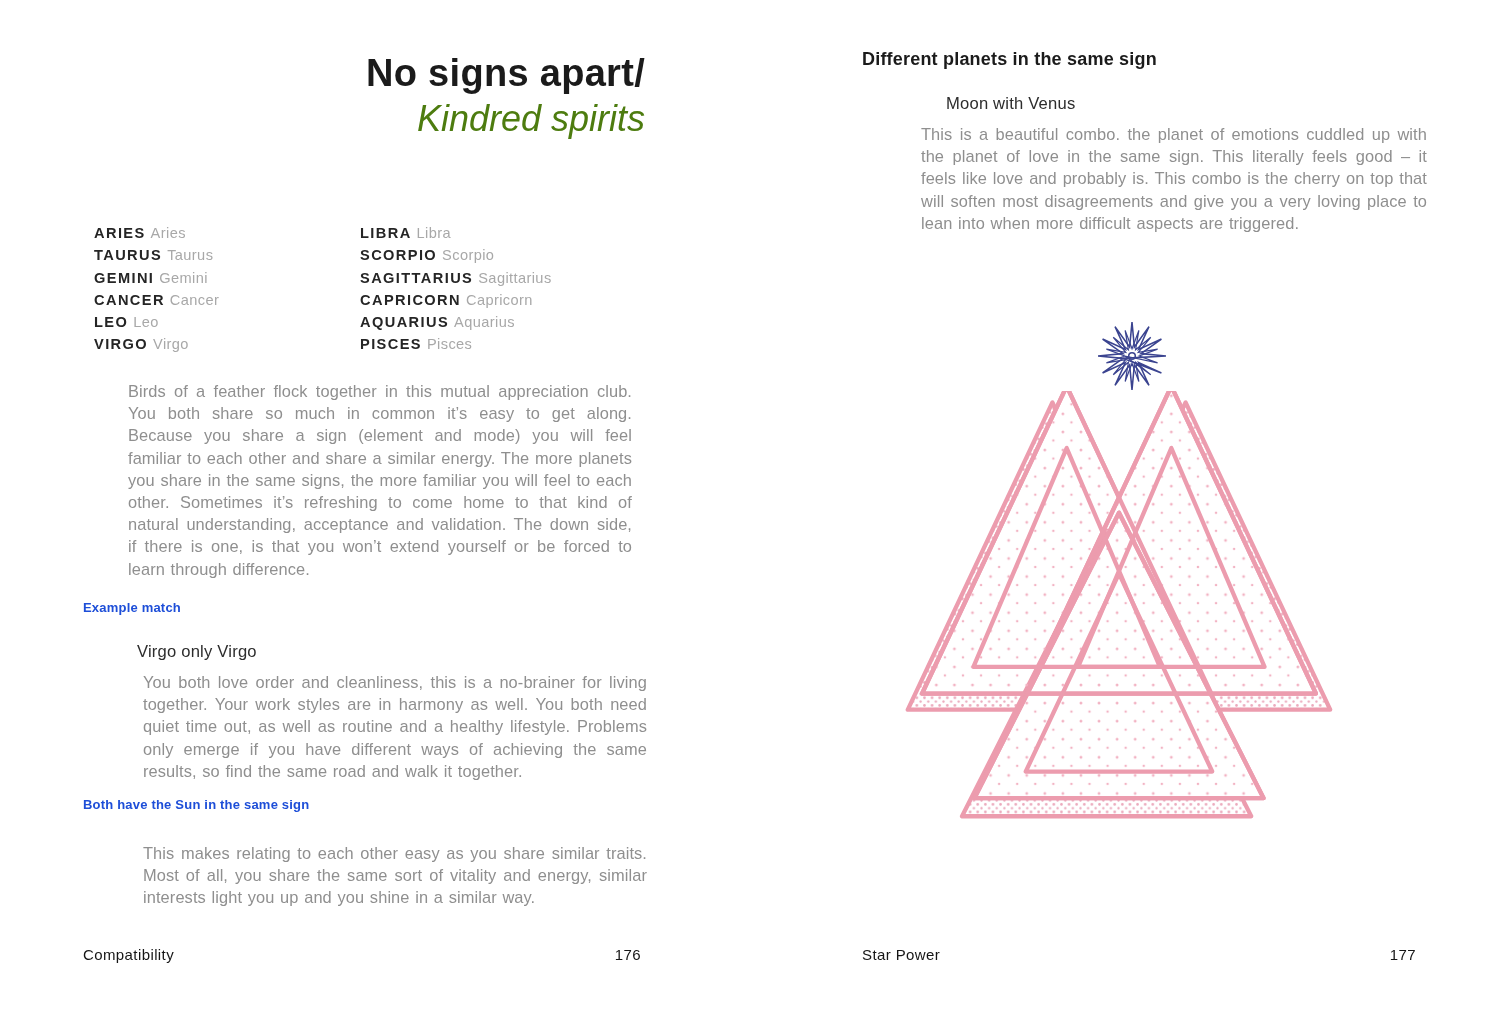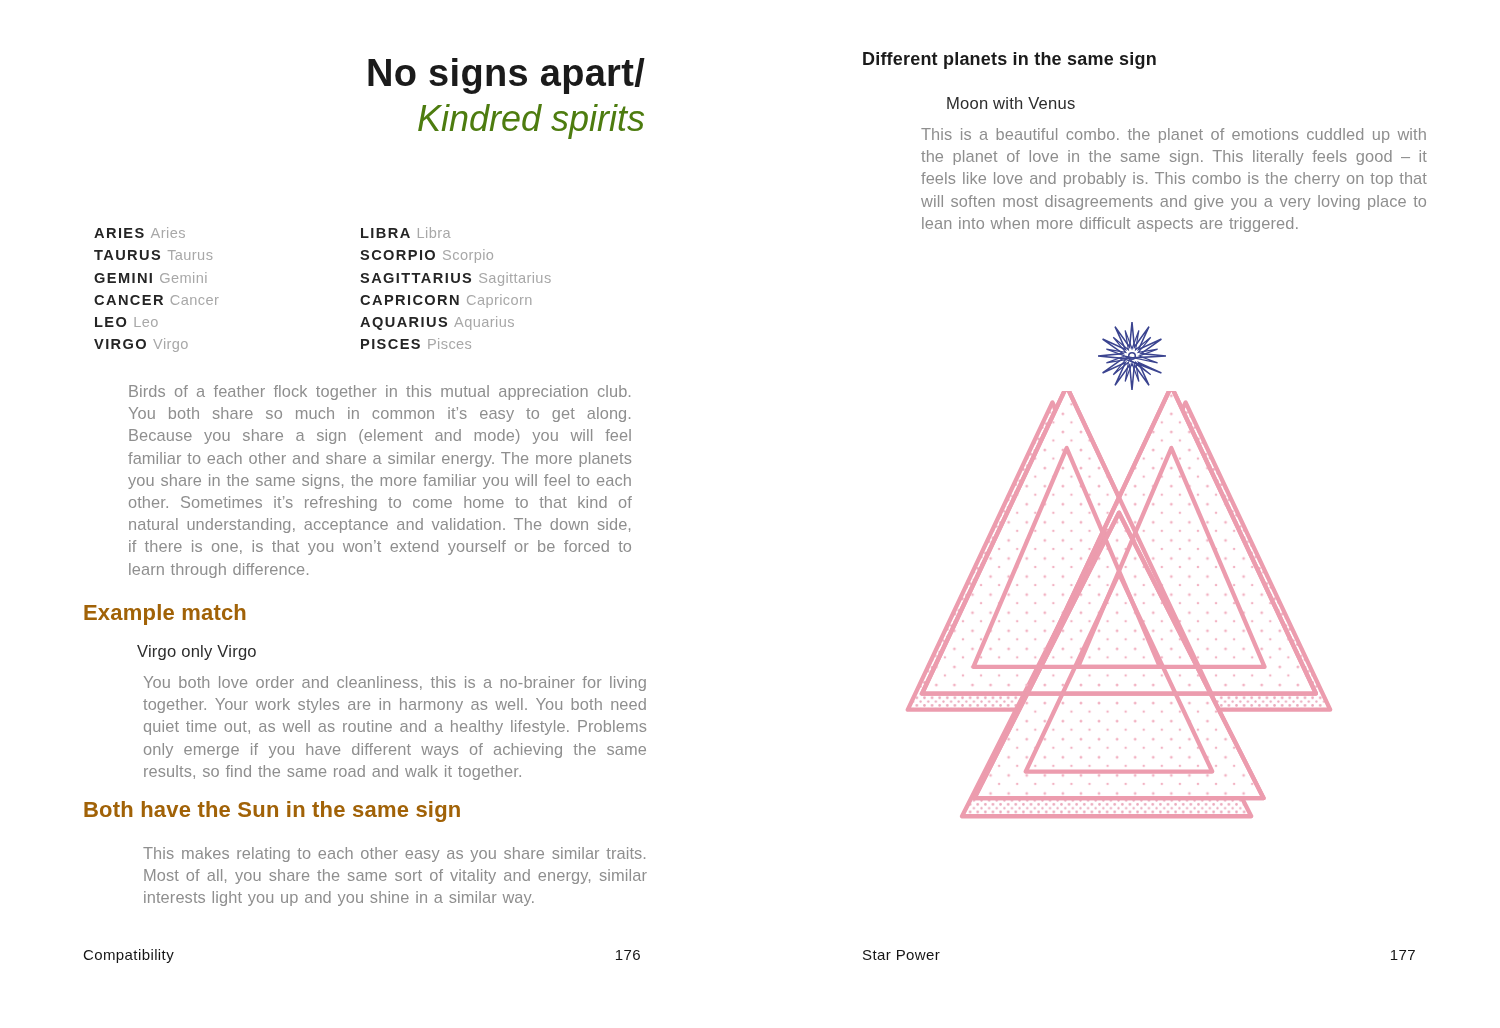--- a/index.html
+++ b/index.html
@@ -16,21 +16,21 @@
   .sign-col.left{left:11px;}
   .sign-col.right{left:277px;}
   .sign-row{line-height:22.3px;font-size:14.6px;white-space:nowrap;}
   .sign-abbr{font-weight:700;letter-spacing:1.4px;color:#252525;}
   .sign-name{color:#a8a8a8;margin-left:5px;letter-spacing:0.4px;}
   .body{
     position:absolute;font-size:16.4px;line-height:22.2px;color:#8f8f8f;
     text-align:justify;letter-spacing:0.1px;word-spacing:1px;margin:6px;
   }
   .intro{top:374px;left:122px;width:504px;}
-  .h2{position:absolute;font-size:22px;font-weight:700;color:#a16207;letter-spacing:0.2px;margin:0;text-align:right;}
+  .h2{position:absolute;font-size:13px;font-weight:700;color:#1d4ed8;letter-spacing:0.2px;margin:0;text-align:right;}
   .h2-example{top:600px;left:83px;}
   .h2-sun{top:797px;left:83px;}
   .h3{position:absolute;font-size:16.6px;font-weight:400;color:#2d2d2d;letter-spacing:0.2px;margin:0;}
   .h3-virgo{top:642px;left:137px;}
   .body-virgo{top:665px;left:137px;width:504px;}
   .body-sun{top:836px;left:137px;width:504px;}
   .footer{
     position:absolute;top:946px;display:flex;justify-content:space-between;
     font-size:15px;color:#161616;letter-spacing:0.4px;
   }

